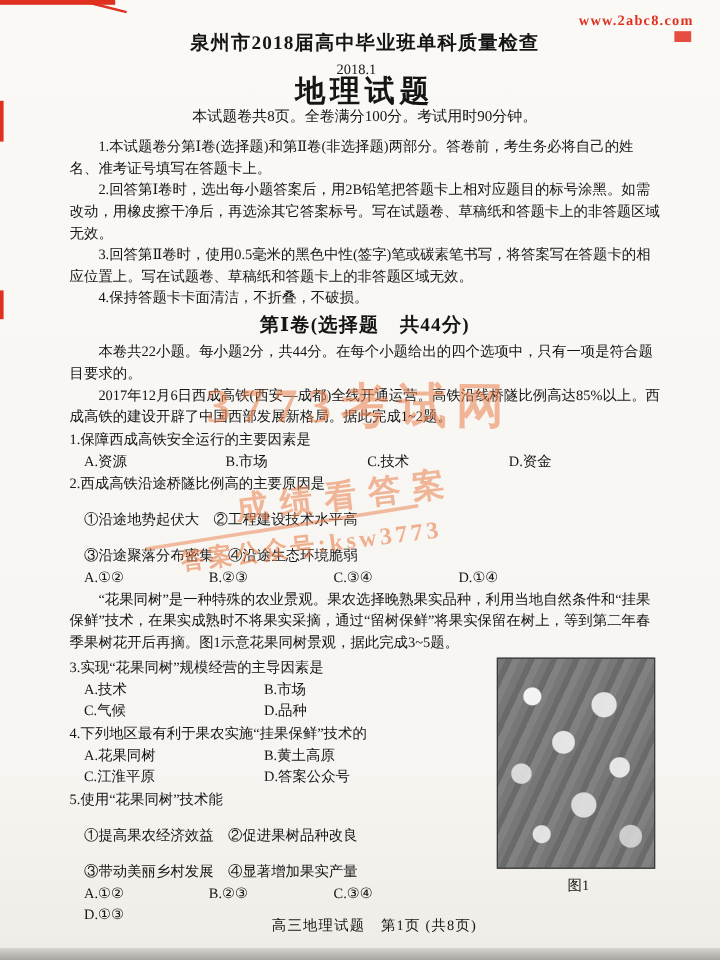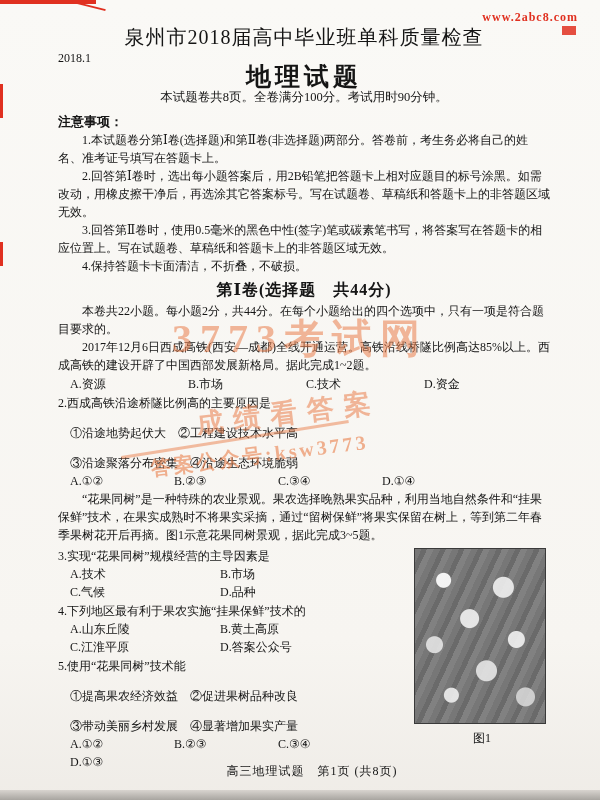--- a/index.html
+++ b/index.html
@@ -7,22 +7,22 @@
     width:600px;height:800px;overflow:hidden;
     background:#efece8;
     font-family:"Liberation Serif","DejaVu Serif",serif;
   }
   .page{
     position:relative;width:600px;height:800px;
     background:linear-gradient(180deg,#faf9f6 0%,#f7f5f1 80%,#efece7 100%);
     color:#151515;font-size:12px;line-height:18px;
   }
   .content{position:absolute;left:58px;right:50px;top:28px;}
-  .exam-title{text-align:center;font-size:20px;font-weight:400;letter-spacing:1px;}
-  .date{text-align:left;font-size:12px;margin:3px 14px 0 0;}
+  .exam-title{text-align:center;font-size:16px;font-weight:700;letter-spacing:1px;}
+  .date{text-align:center;font-size:12px;margin:3px 14px 0 0;}
   .subject{text-align:center;font-size:25px;font-weight:700;letter-spacing:4px;margin:1px 0 2px;}
   .subtitle{text-align:center;font-size:12.5px;margin-bottom:7px;}
   .notice-h{font-weight:700;font-size:13px;}
   .n-item{text-indent:2em;}
   .sec-title{text-align:center;font-weight:700;font-size:16px;margin:6px 0 3px;letter-spacing:1px;}
   .para{text-indent:2em;}
   .qblock{margin-top:1px;}
   .subline{padding-left:12px;margin-top:12px;}
   .opts4{display:flex;flex-wrap:wrap;padding-left:12px;}
   .opts4 span{width:104px;}
@@ -77,31 +77,31 @@
   <div class="site-url">www.2abc8.com</div>
   <div class="red-stamp"></div>
 
   <div class="content">
 
     <div class="exam-title">泉州市2018届高中毕业班单科质量检查</div>
     <div class="date">2018.1</div>
     <div class="subject">地理试题</div>
     <div class="subtitle">本试题卷共8页。全卷满分100分。考试用时90分钟。</div>
 
-    <div class="notice-h">注意事项：</div>
     <div class="n-item">1.本试题卷分第Ⅰ卷(选择题)和第Ⅱ卷(非选择题)两部分。答卷前，考生务必将自己的姓名、准考证号填写在答题卡上。</div>
     <div class="n-item">2.回答第Ⅰ卷时，选出每小题答案后，用2B铅笔把答题卡上相对应题目的标号涂黑。如需改动，用橡皮擦干净后，再选涂其它答案标号。写在试题卷、草稿纸和答题卡上的非答题区域无效。</div>
     <div class="n-item">3.回答第Ⅱ卷时，使用0.5毫米的黑色中性(签字)笔或碳素笔书写，将答案写在答题卡的相应位置上。写在试题卷、草稿纸和答题卡上的非答题区域无效。</div>
     <div class="n-item">4.保持答题卡卡面清洁，不折叠，不破损。</div>
 
     <div class="sec-title">第Ⅰ卷(选择题　共44分)</div>
     <div class="para">本卷共22小题。每小题2分，共44分。在每个小题给出的四个选项中，只有一项是符合题目要求的。</div>
     <div class="para">2017年12月6日西成高铁(西安—成都)全线开通运营。高铁沿线桥隧比例高达85%以上。西成高铁的建设开辟了中国西部发展新格局。据此完成1~2题。</div>
 
     <div class="qblock">
+      <div class="stem">1.保障西成高铁安全运行的主要因素是</div>
       <div class="opts4 wide">
         <span>A.资源</span>
         <span>B.市场</span>
         <span>C.技术</span>
         <span>D.资金</span>
       </div>
     </div>
 
     <div class="qblock">
       <div class="stem">2.西成高铁沿途桥隧比例高的主要原因是</div>
@@ -126,21 +126,21 @@
             <span>A.技术</span>
             <span>B.市场</span>
             <span>C.气候</span>
             <span>D.品种</span>
           </div>
         </div>
 
         <div class="qblock">
           <div class="stem">4.下列地区最有利于果农实施“挂果保鲜”技术的</div>
           <div class="opts2col">
-            <span>A.山东丘陵</span>
+            <span>A.花果同树</span>
             <span>B.黄土高原</span>
             <span>C.江淮平原</span>
             <span>D.答案公众号</span>
           </div>
         </div>
 
         <div class="qblock">
           <div class="stem">5.使用“花果同树”技术能</div>
           <div class="subline">①提高果农经济效益　②促进果树品种改良</div>
           <div class="subline">③带动美丽乡村发展　④显著增加果实产量</div>

